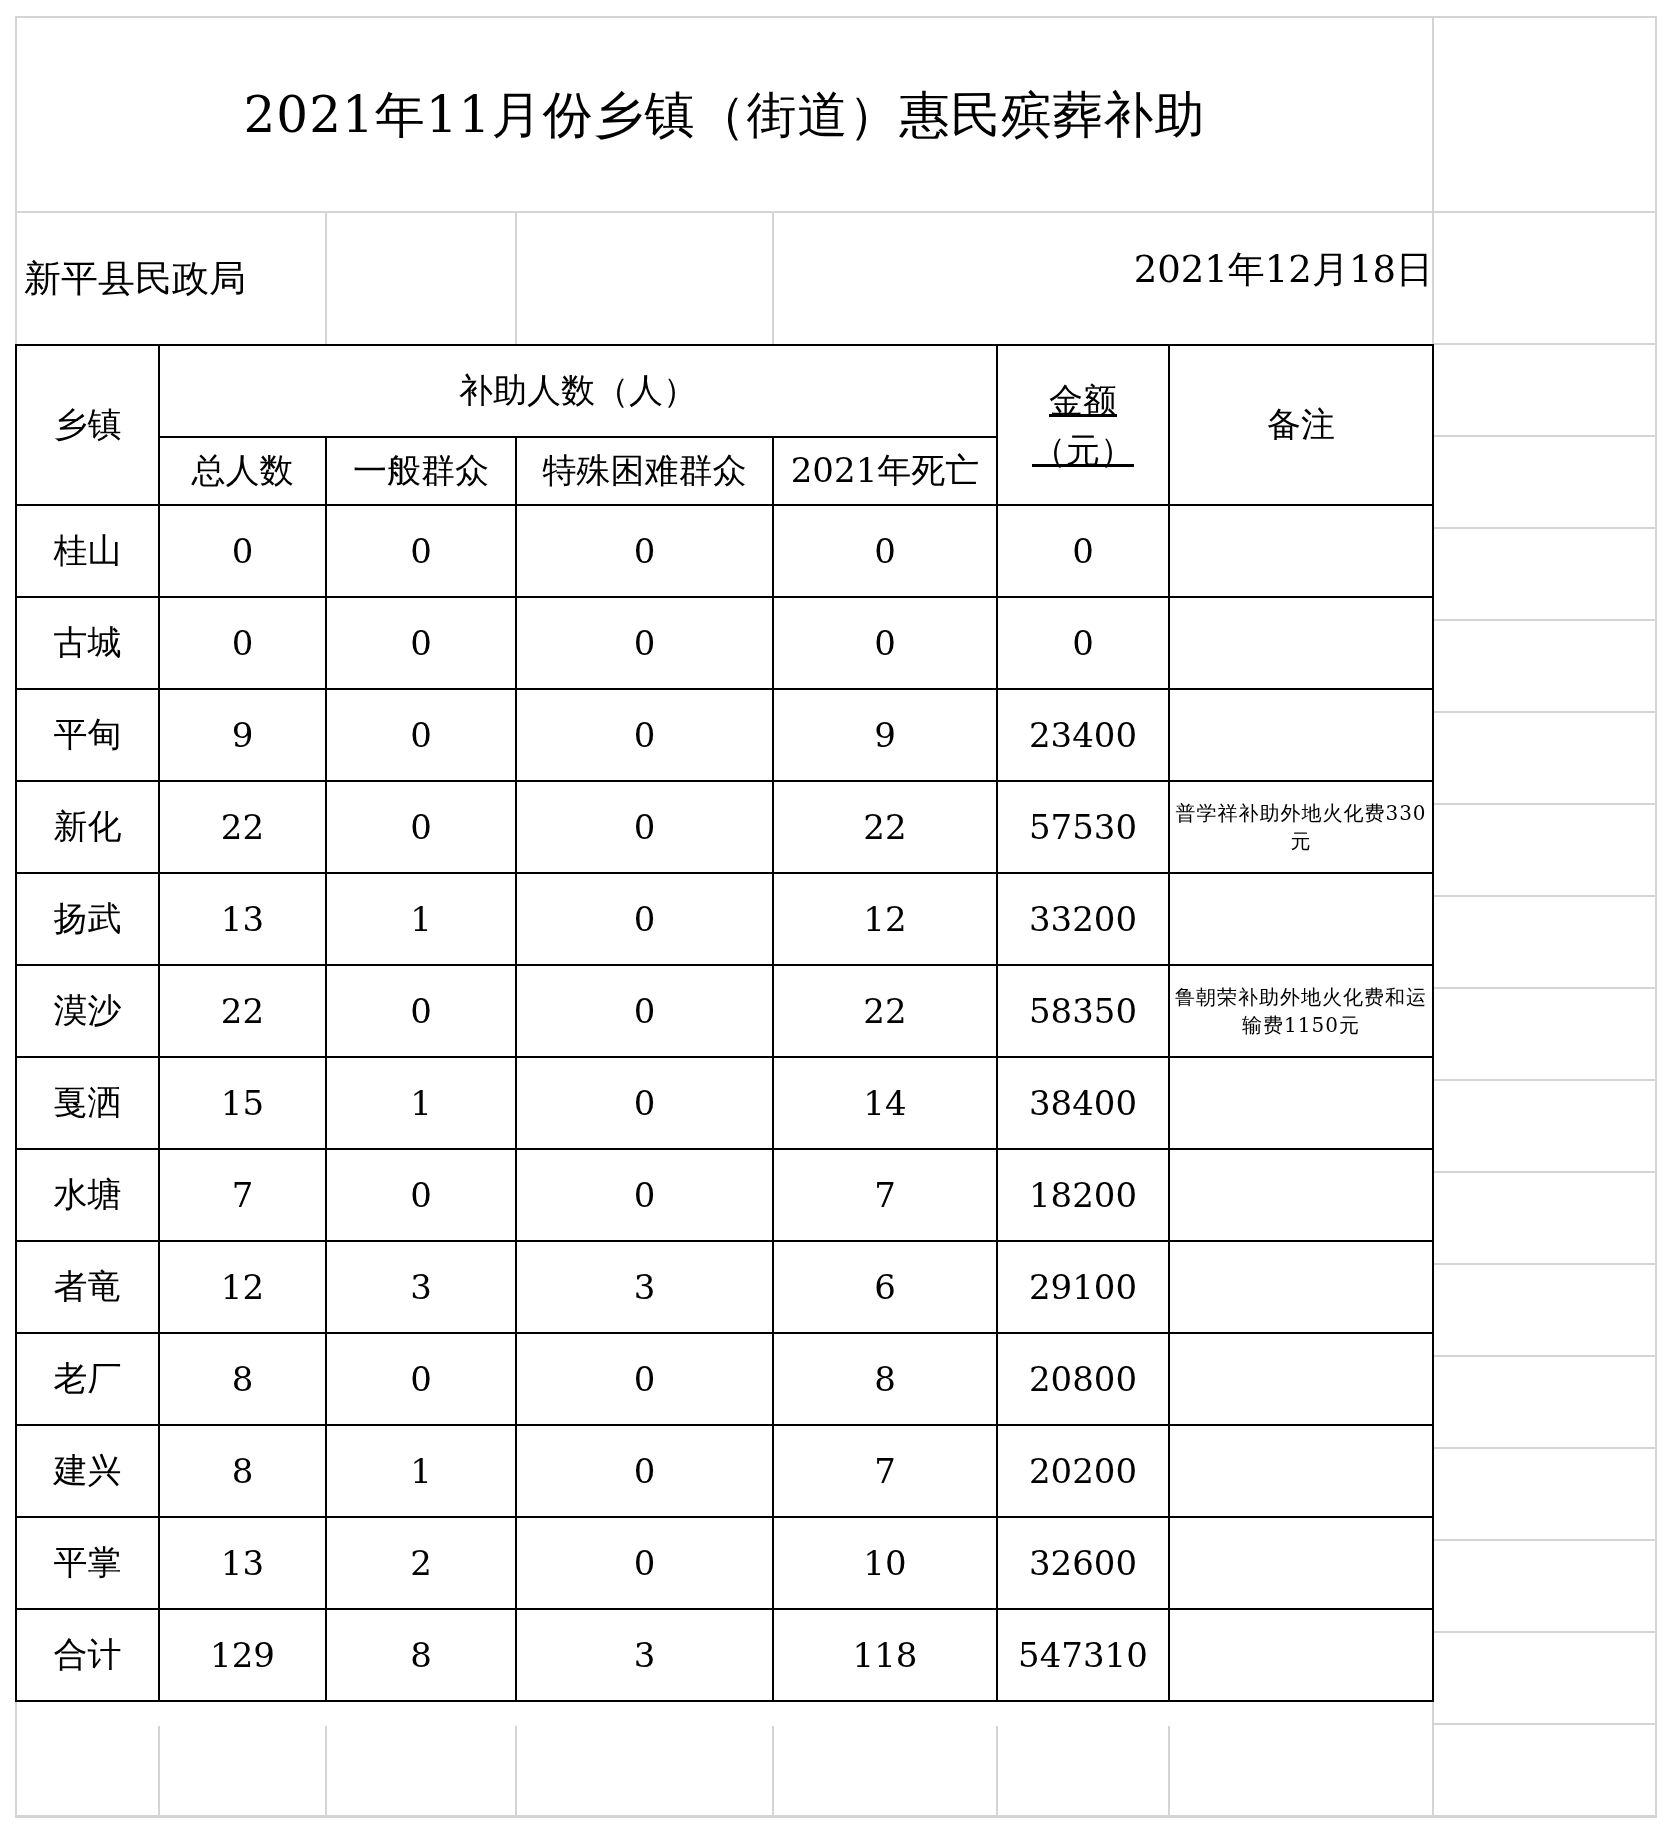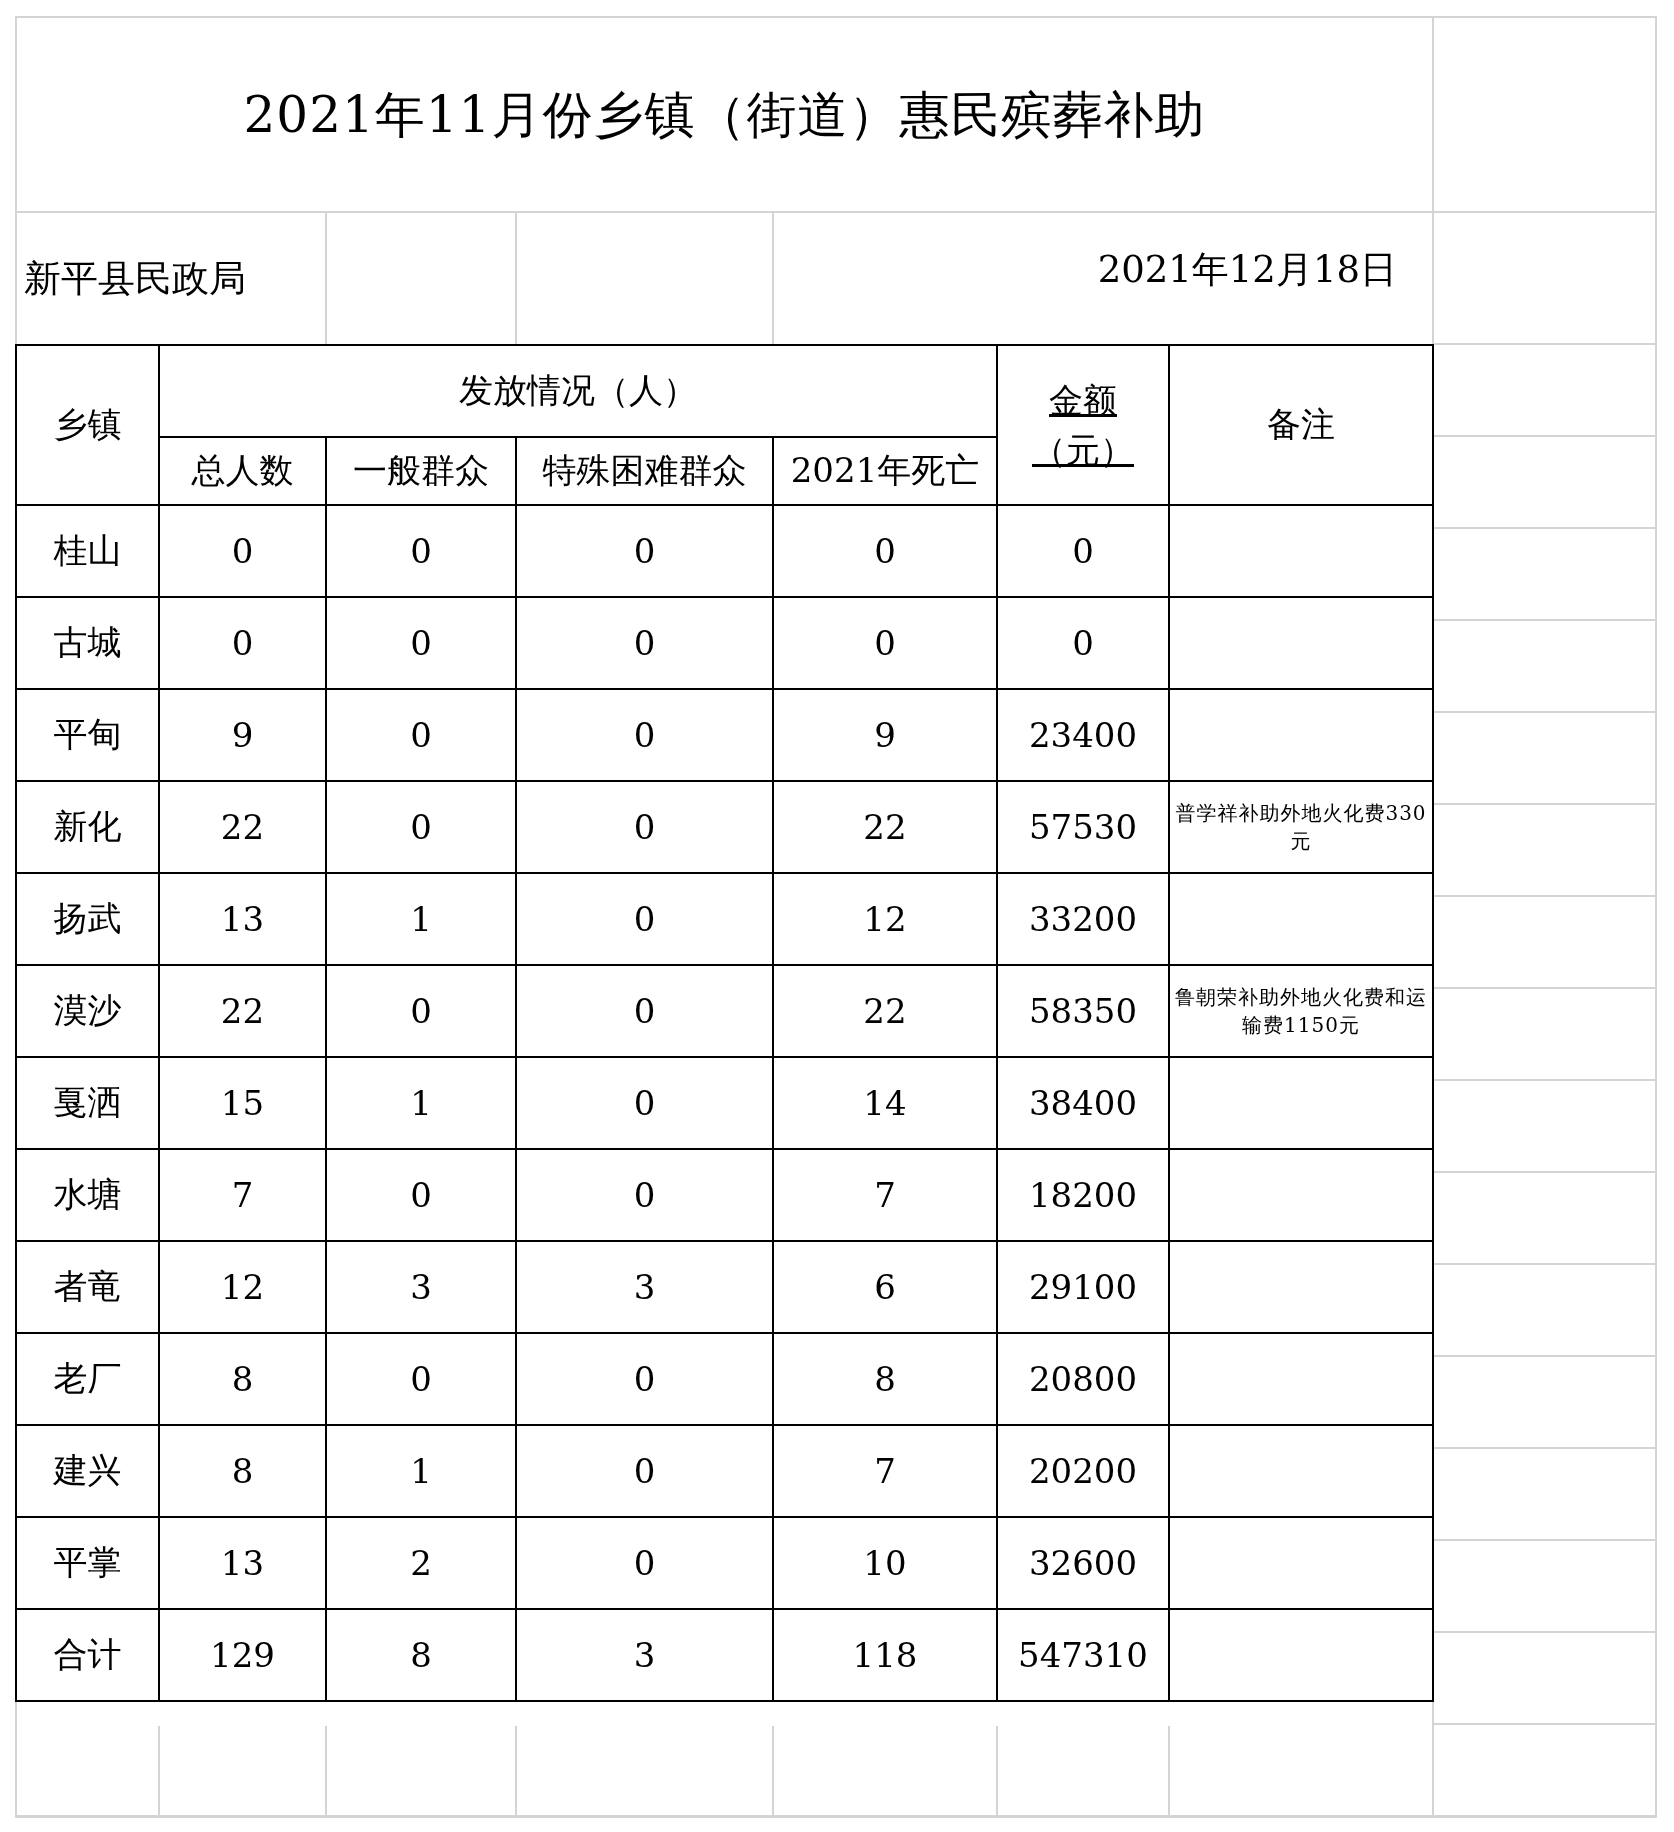--- a/index.html
+++ b/index.html
@@ -55,36 +55,36 @@
   <div class="g" style="left:772px;top:1726px;width:2px;height:90px;"></div>
   <div class="g" style="left:996px;top:1726px;width:2px;height:90px;"></div>
   <div class="g" style="left:1168px;top:1726px;width:2px;height:90px;"></div>
 </div>
 
 <div class="cell title" style="left:17px;top:18px;width:1415px;height:193px;flex-direction:row;">
   <div>2021年11月份乡镇（街道）惠民殡葬补助</div>
 </div>
 
 <div class="cell info" style="left:24px;top:213px;width:300px;height:131px;justify-content:flex-start;">新平县民政局</div>
-<div class="cell info" style="left:746px;top:213px;width:651px;height:113px;justify-content:flex-end;">2021年12月18日</div>
+<div class="cell info" style="left:782px;top:213px;width:651px;height:113px;justify-content:flex-end;">2021年12月18日</div>
 
 <table class="data">
   <colgroup>
     <col style="width:143px">
       <col style="width:167px">
       <col style="width:190px">
       <col style="width:257px">
     <col style="width:224px">
       <col style="width:172px">
       <col style="width:264px">
   </colgroup>
   <thead>
     <tr style="height:92px">
       <th rowspan="2">乡镇</th>
-      <th colspan="4">发放情况（人）</th>
+      <th colspan="4">补助人数（人）</th>
       <th rowspan="2" style="line-height:50px;text-decoration:underline;">
         <div>金额</div>
         <div>（元）</div>
       </th>
       <th rowspan="2">备注</th>
     </tr>
     <tr style="height:68px">
       <th>总人数</th>
       <th>一般群众</th>
       <th>特殊困难群众</th>

